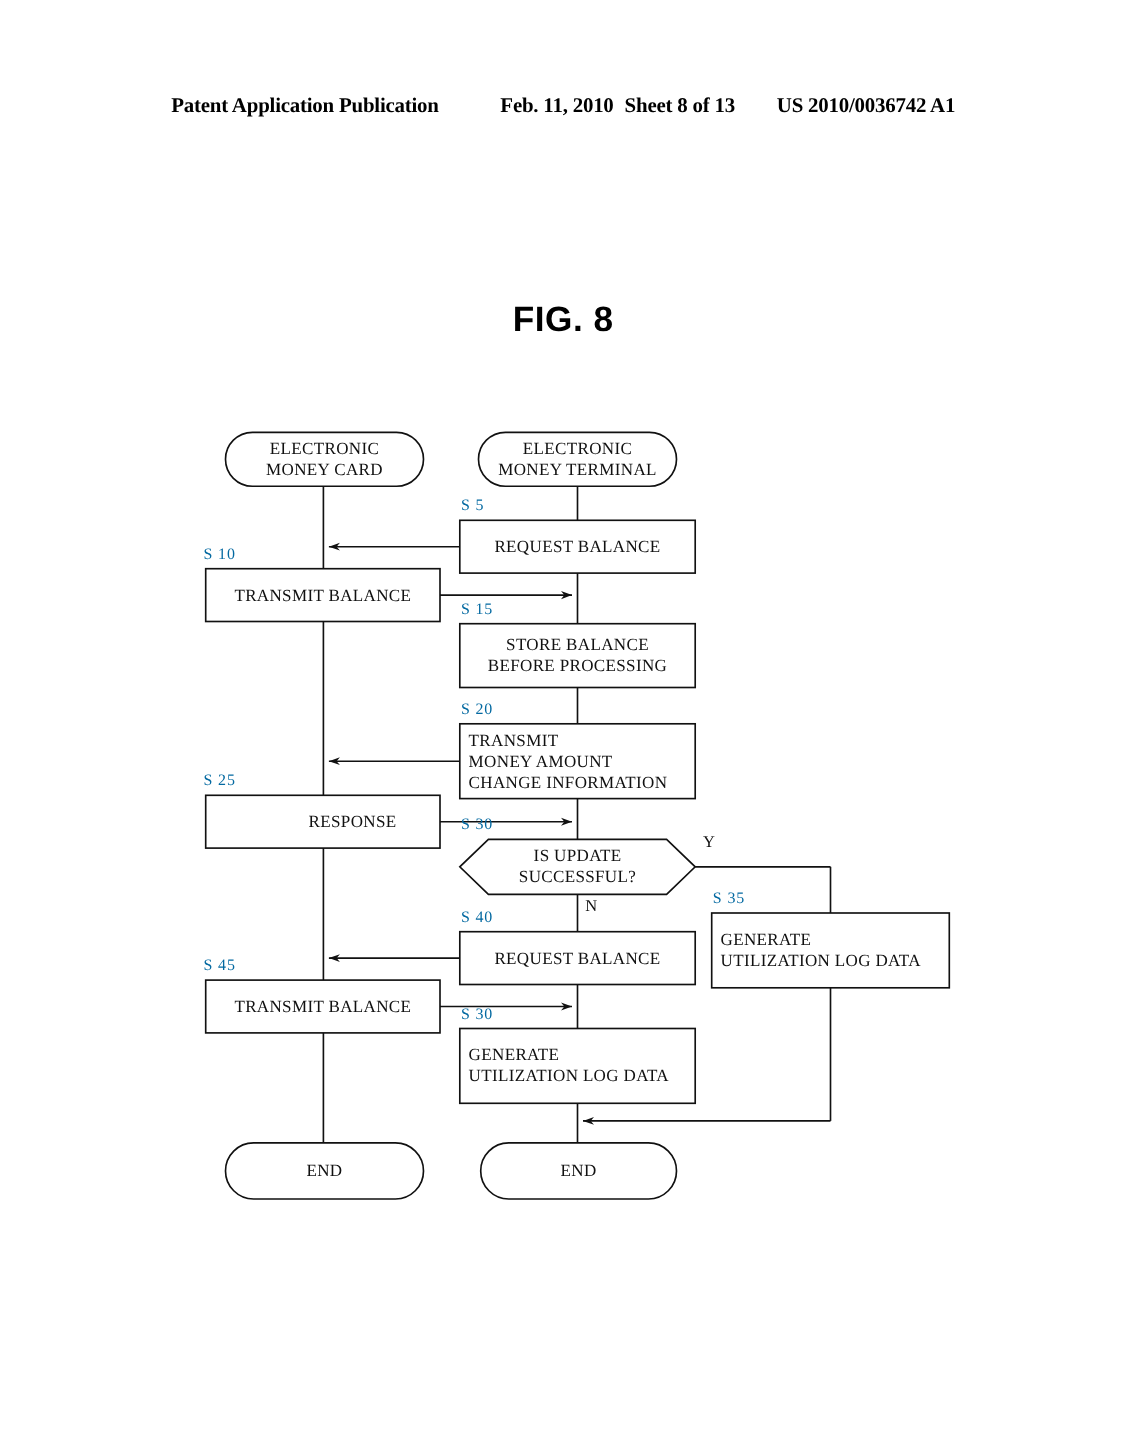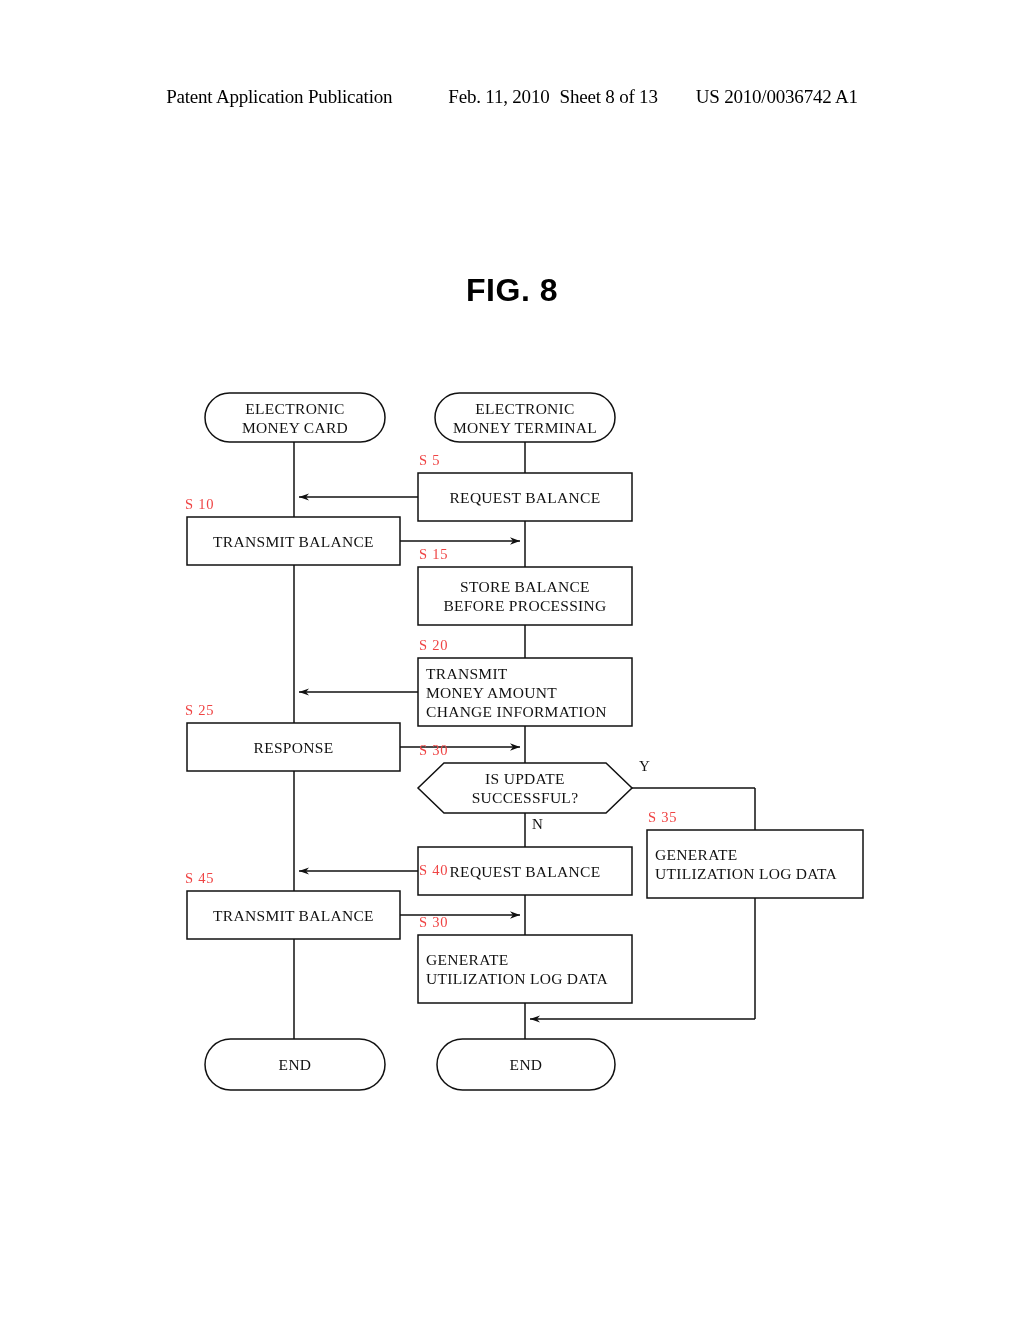--- a/index.html
+++ b/index.html
@@ -20,21 +20,21 @@
   
   #header {
     position: absolute;
     left: 0;
     top: 86px;
     width: 1024px;
     display: flex;
     justify-content: center;
     align-items: baseline;
     font-family: "Liberation Serif", serif;
-    font-weight: normal;
+    font-weight: bold;
     font-size: 19px;
     letter-spacing: -0.2px;
     white-space: nowrap;
   }
   #header .h-pub   { margin-right: 38px; }
   #header .h-date  { margin-right: 10px; margin-left: 18px; }
   #header .h-sheet { margin-right: 38px; }
   #header .h-num   { }
 
   
@@ -87,21 +87,21 @@
     align-items: center;
     justify-content: flex-end;
   }
   .node-text .inner { width: 100%; }
 
   .step-label {
     position: absolute;
     font-family: "Liberation Serif", serif;
     font-size: 14.5px;
     letter-spacing: 0.8px;
-    color: #ef4444;
+    color: #0369a1;
   }
   .branch-label {
     position: absolute;
     font-family: "Liberation Serif", serif;
     font-size: 15px;
     color: #111;
   }
 </style>
 </head>
 <body>
@@ -219,21 +219,21 @@
     <div class="step-label" style="left:404px; top:637px;">S 20</div>
     <div class="node-text left" style="left:411px; top:658px; width:206px; height:68px;">
       <div class="inner">
         <div>TRANSMIT</div>
         <div>MONEY AMOUNT</div>
         <div>CHANGE INFORMATION</div>
       </div>
     </div>
 
     <div class="step-label" style="left:170px; top:702px;">S 25</div>
-    <div class="node-text center" style="left:172px; top:723px; width:213px; height:48px;">
+    <div class="node-text center" style="left:172px; top:723px; width:213px; height:48px;padding-left:27px;">
       <div class="inner">RESPONSE</div>
     </div>
 
     <div class="step-label" style="left:404px; top:742px;">S 30</div>
     <div class="node-text center" style="left:403px; top:763px; width:214px; height:50px;">
       <div class="inner">
         <div>IS UPDATE</div>
         <div>SUCCESSFUL?</div>
       </div>
     </div>
@@ -242,21 +242,21 @@
     <div class="branch-label" style="left:517px; top:816px;">N</div>
 
     <div class="step-label" style="left:633px; top:809px;">S 35</div>
     <div class="node-text left" style="left:640px; top:830px; width:208px; height:68px;">
       <div class="inner">
         <div>GENERATE</div>
         <div>UTILIZATION LOG DATA</div>
       </div>
     </div>
 
-    <div class="step-label" style="left:404px; top:826px;margin-top:36px;">S 40</div>
+    <div class="step-label" style="left:404px; top:826px;">S 40</div>
     <div class="node-text center" style="left:403px; top:847px; width:214px; height:48px;">
       <div class="inner">REQUEST BALANCE</div>
     </div>
 
     <div class="step-label" style="left:170px; top:870px;">S 45</div>
     <div class="node-text center" style="left:172px; top:891px; width:213px; height:48px;">
       <div class="inner">TRANSMIT BALANCE</div>
     </div>
 
     <div class="step-label" style="left:404px; top:914px;">S 30</div>

